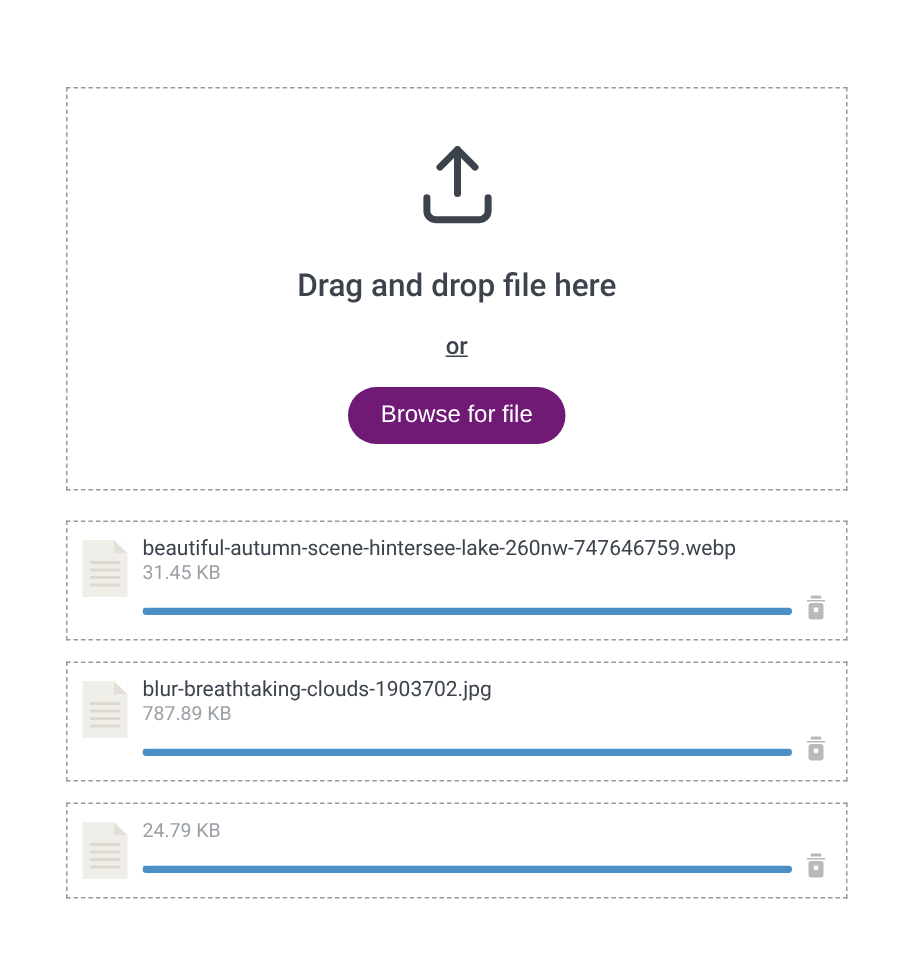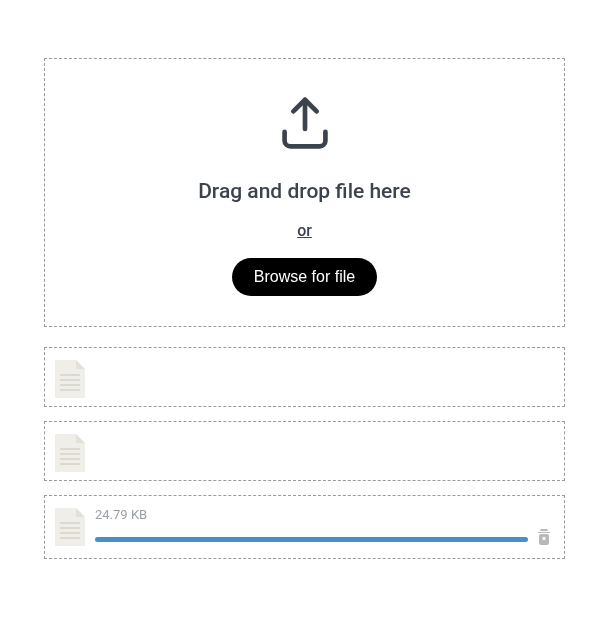--- a/index.html
+++ b/index.html
@@ -13,21 +13,21 @@
   .dropzone {
     border: 1px dashed #9a9a9a;
     padding: 32px 20px 30px 20px;
     text-align: center;
     margin-bottom: 20px;
   }
   .upload-icon-wrap { display: flex; justify-content: center; margin-bottom: 18px; }
   .drop-title { color: #3c434d; font-size: 21px; font-weight: 500; margin-bottom: 18px; }
   .or-text { color: #3c434d; font-size: 16px; font-weight: 500; margin-bottom: 18px; text-decoration: underline; }
   .browse-btn {
-    background: #000000;
+    background: #701a75;
     color: #fff;
     border: none;
     font-size: 16px;
     padding: 10px 22px;
     border-radius: 999px;
     cursor: pointer;
   }
   .file-card {
     border: 1px dashed #9a9a9a;
     padding: 10px 12px 8px 10px;
@@ -75,30 +75,62 @@
 
 <div class="file-card">
   <div class="file-icon-box">
     <div class="file-lines">
         <span></span>
         <span></span>
         <span></span>
         <span></span>
       </div>
   </div>
+  <div class="file-info">
+    <div class="file-name">beautiful-autumn-scene-hintersee-lake-260nw-747646759.webp</div>
+    <div class="file-size">31.45 KB</div>
+    <div class="progress-row">
+      <div class="progress">
+          <div class="progress-fill"></div>
+        </div>
+      <span class="delete-btn">
+        <svg width="16" height="18" viewBox="0 0 16 18">
+            <path fill="#b9b9b9" d="M2 4h12v1H2z M5 1h6l1 2H4z"></path>
+            <rect x="3" y="6" width="10" height="11" rx="2" fill="#b9b9b9"></rect>
+            <path fill="#fff" d="M6.2 9.8l1.1-1.1L8 9.4l.7-.7 1.1 1.1L9.1 10.5l.7.7-1.1 1.1L8 11.6l-.7.7-1.1-1.1.7-.7z"></path>
+          </svg>
+      </span>
+    </div>
+  </div>
 </div>
 
 <div class="file-card">
   <div class="file-icon-box">
     <div class="file-lines">
         <span></span>
         <span></span>
         <span></span>
         <span></span>
       </div>
+  </div>
+  <div class="file-info">
+    <div class="file-name">blur-breathtaking-clouds-1903702.jpg</div>
+    <div class="file-size">787.89 KB</div>
+    <div class="progress-row">
+      <div class="progress">
+          <div class="progress-fill"></div>
+        </div>
+      <span class="delete-btn">
+        <svg width="16" height="18" viewBox="0 0 16 18">
+            <path fill="#b9b9b9" d="M2 4h12v1H2z M5 1h6l1 2H4z"></path>
+            <rect x="3" y="6" width="10" height="11" rx="2" fill="#b9b9b9"></rect>
+            <path fill="#fff" d="M6.2 9.8l1.1-1.1L8 9.4l.7-.7 1.1 1.1L9.1 10.5l.7.7-1.1 1.1L8 11.6l-.7.7-1.1-1.1.7-.7z"></path>
+          </svg>
+      </span>
+    </div>
   </div>
 </div>
 
 <div class="file-card">
   <div class="file-icon-box">
     <div class="file-lines">
         <span></span>
         <span></span>
         <span></span>
         <span></span>

